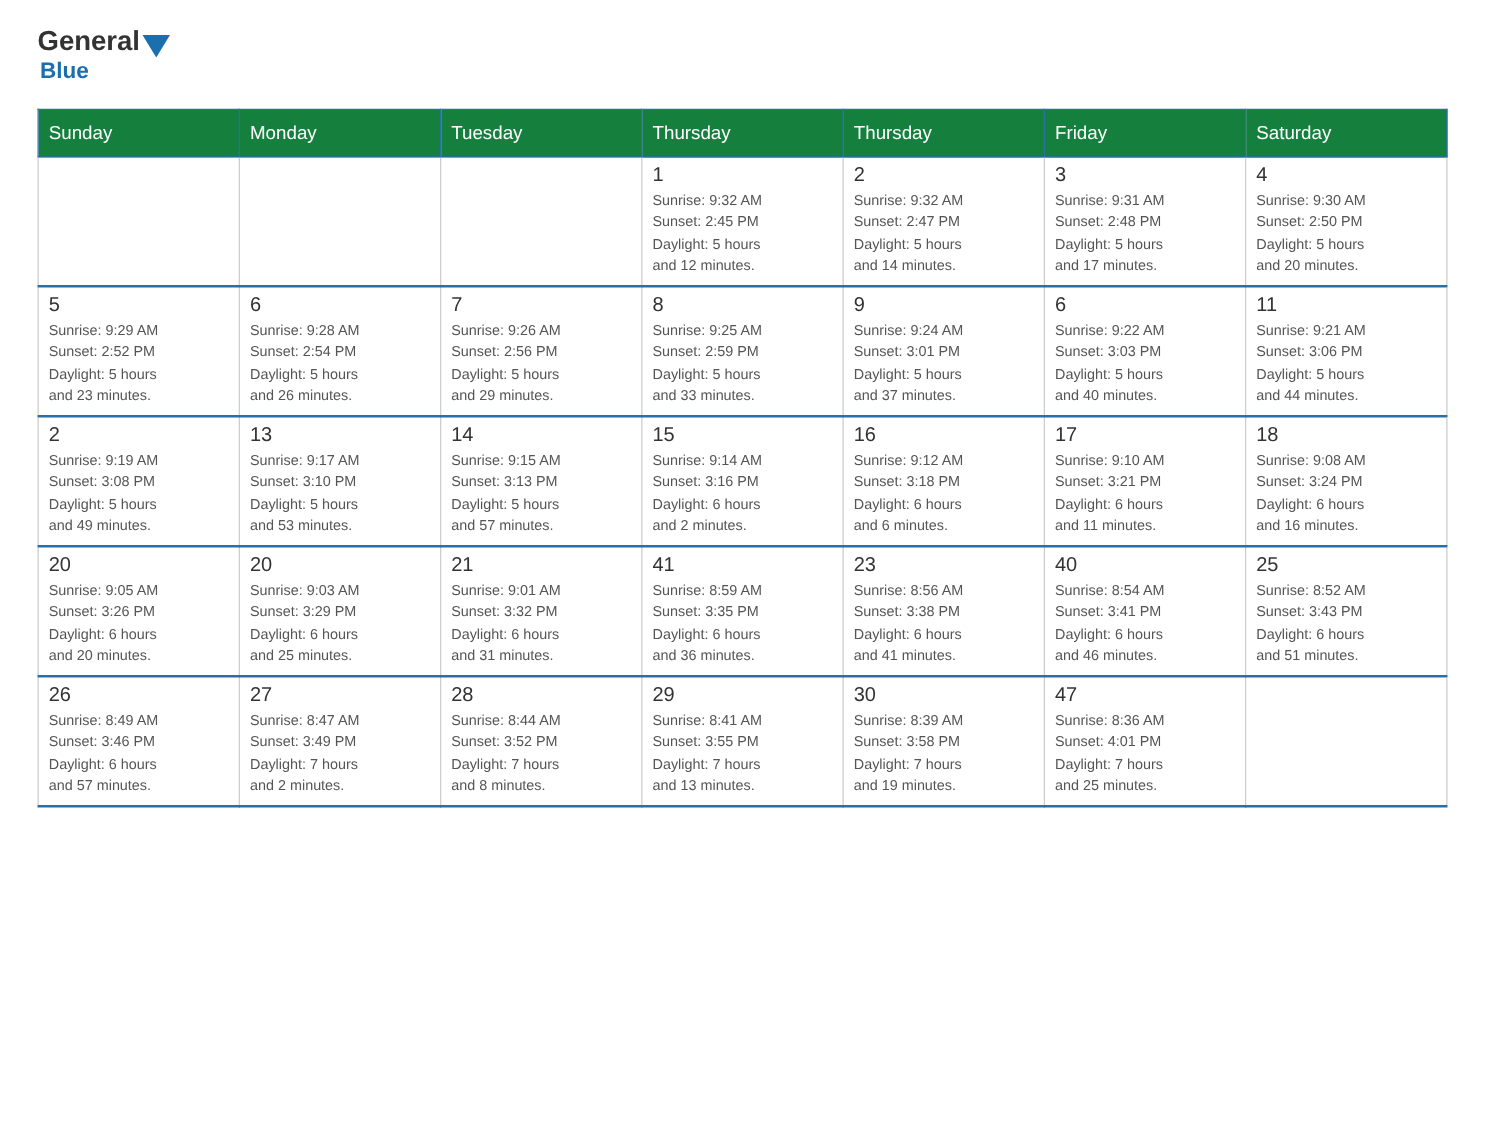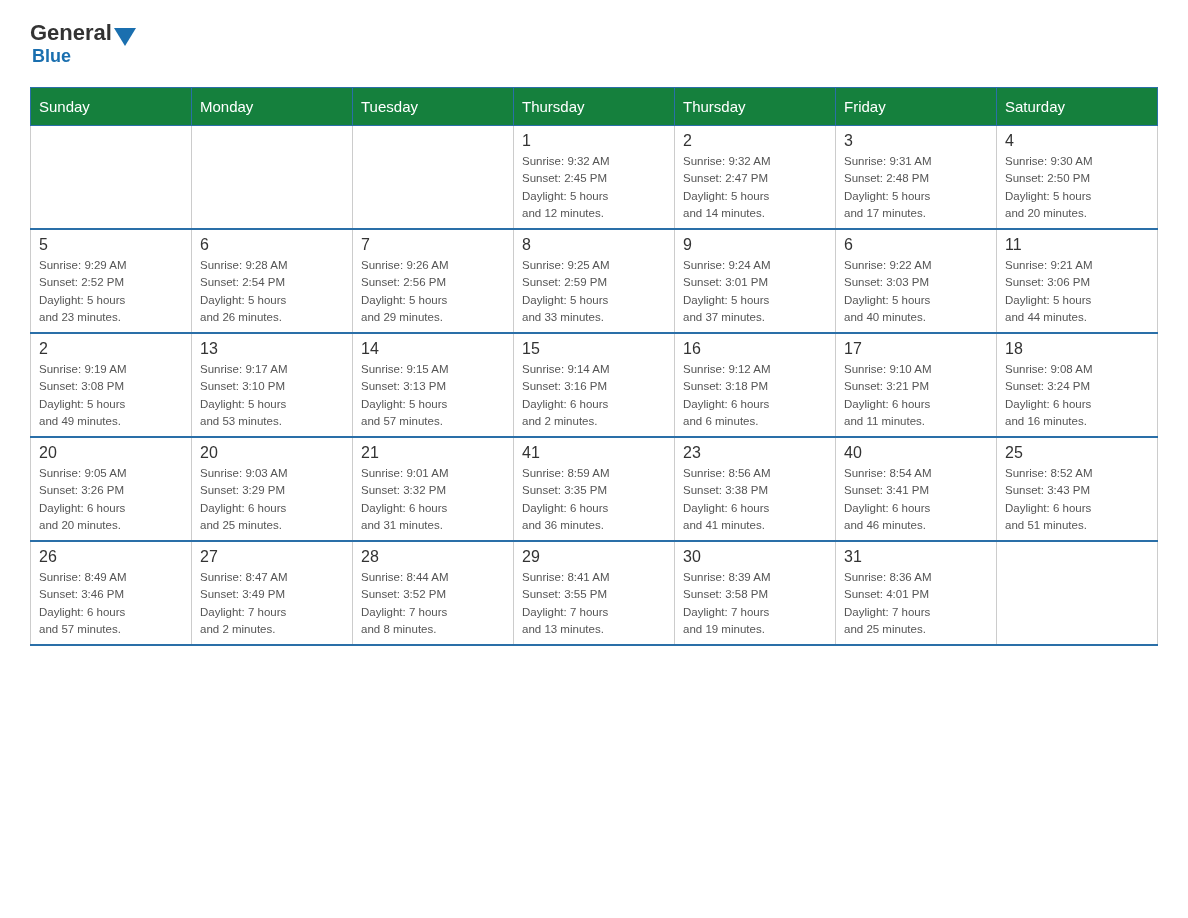--- a/index.html
+++ b/index.html
@@ -245,19 +245,19 @@
         </td>
         <td>
           <div class="day-number">29</div>
           <div class="day-info">Sunrise: 8:41 AM<br>Sunset: 3:55 PM<br>Daylight: 7 hours<br>and 13 minutes.</div>
         </td>
         <td>
           <div class="day-number">30</div>
           <div class="day-info">Sunrise: 8:39 AM<br>Sunset: 3:58 PM<br>Daylight: 7 hours<br>and 19 minutes.</div>
         </td>
         <td>
-          <div class="day-number">31</div>
+          <div class="day-number">47</div>
           <div class="day-info">Sunrise: 8:36 AM<br>Sunset: 4:01 PM<br>Daylight: 7 hours<br>and 25 minutes.</div>
         </td>
         <td class="empty-cell"></td>
       </tr>
     </tbody>
 </table>
 
 </body></html>

